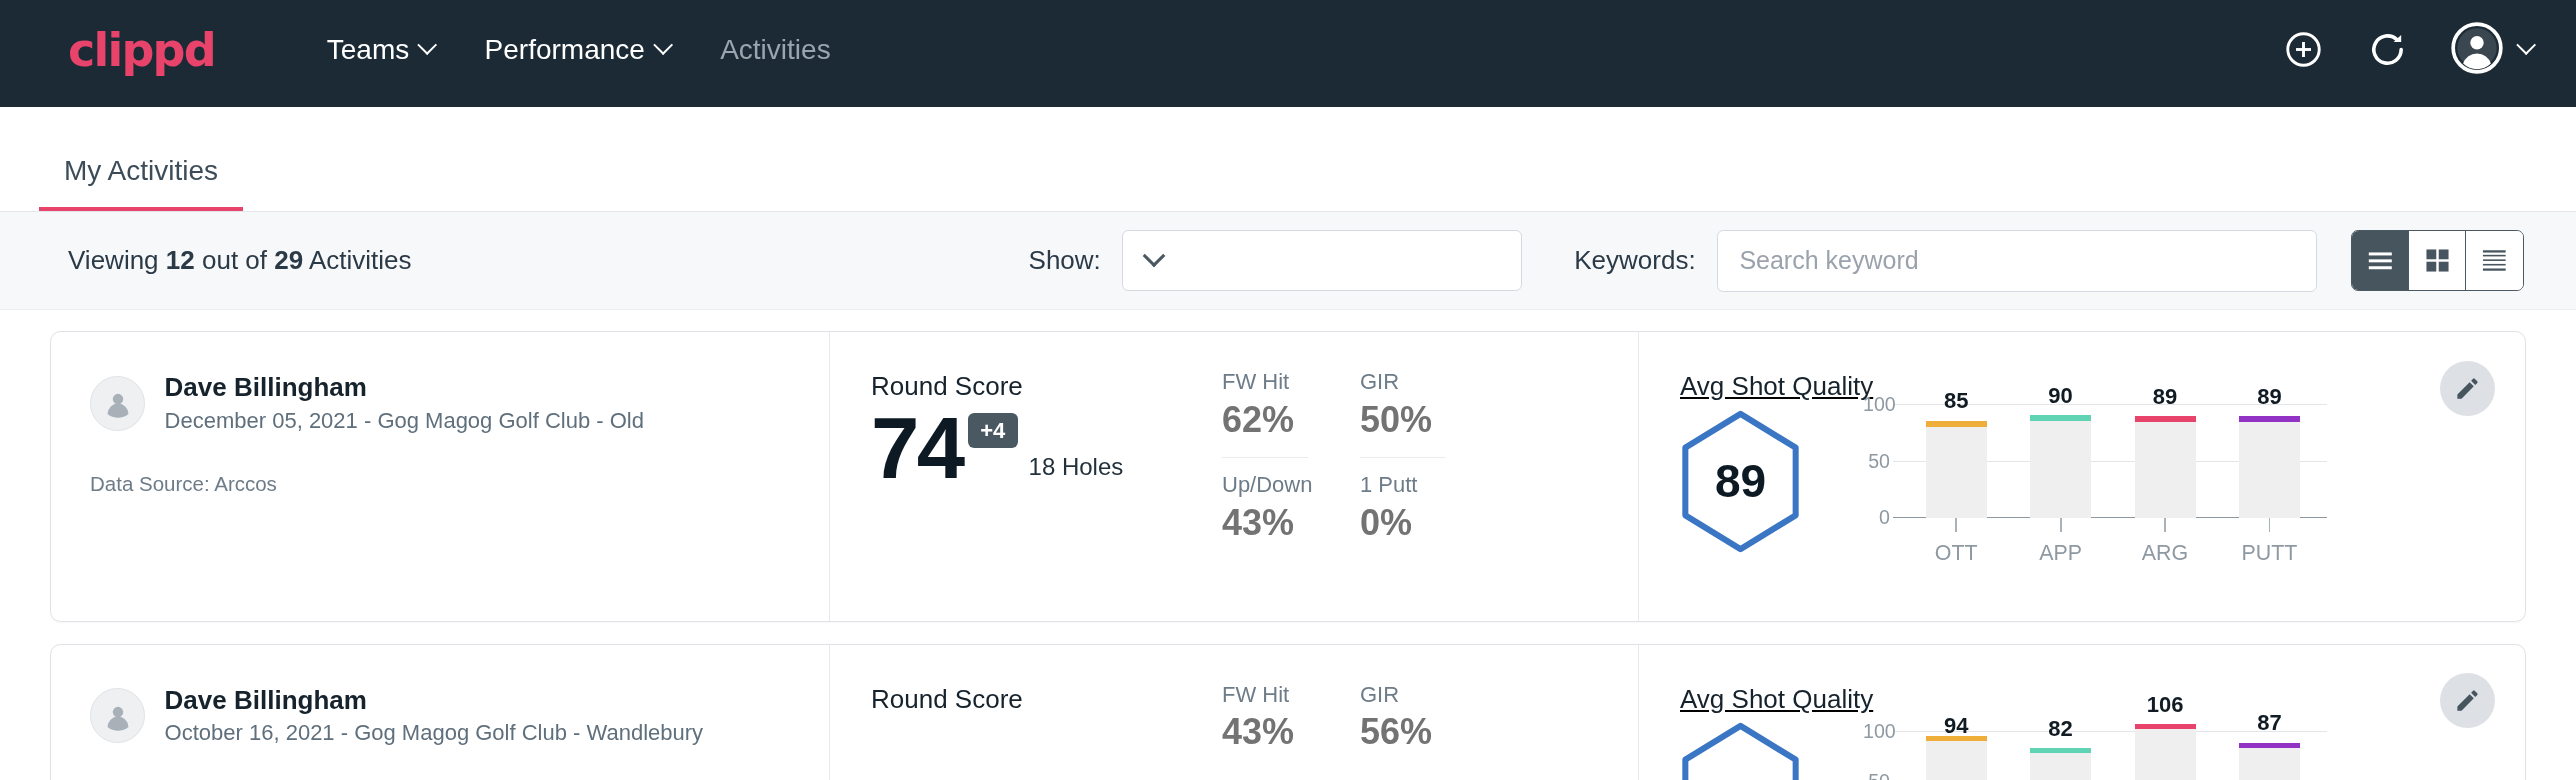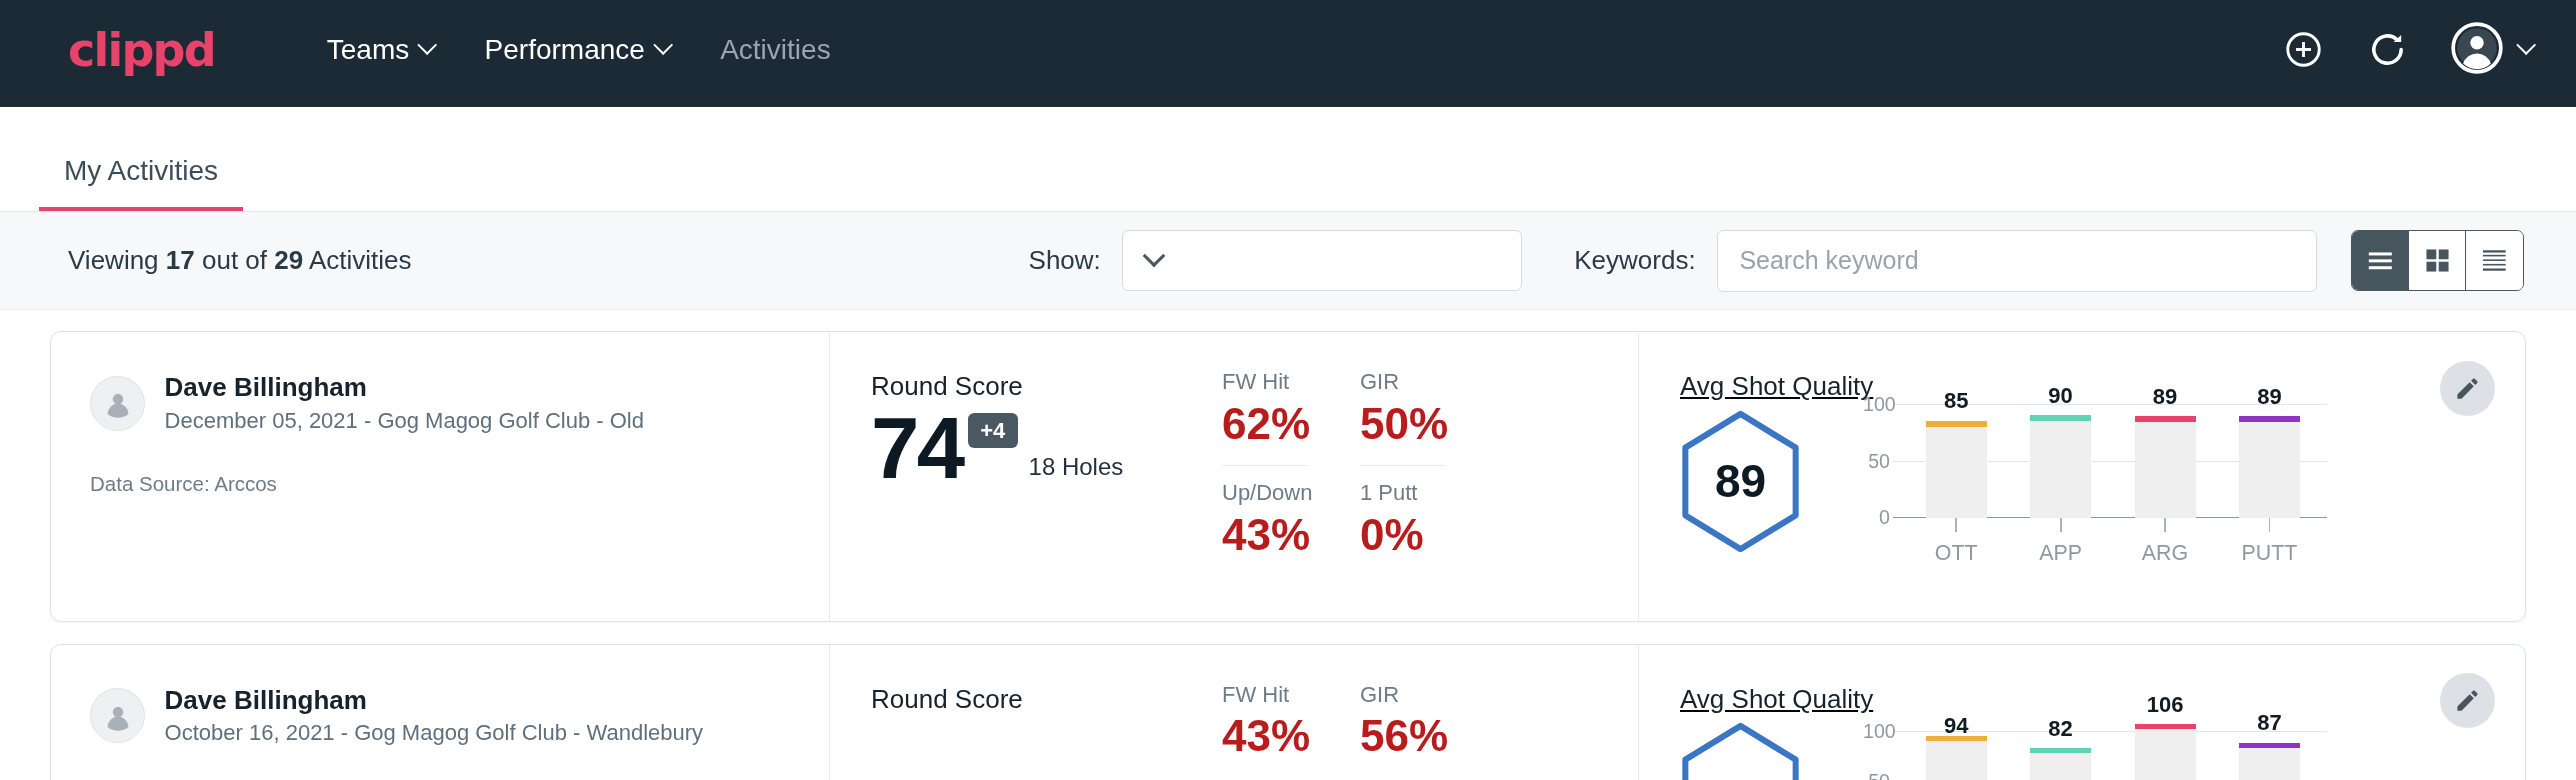--- a/index.html
+++ b/index.html
@@ -164,21 +164,21 @@
     background: #4a5862; color: #ffffff;
     font-size: 22px; font-weight: 700;
     border-radius: 6.2px; padding: 4.5px 12.5px;
     align-self: flex-start; margin: 9px 0 0 5.4px;
   }
   .holes { font-size: 24px; color: #23313c; margin: 0 0 10.7px 10.7px; }
 
   .col-stats { width: 416px; padding: 37px 0 0 0; display: flex; }
   .stat-col { width: 86px; margin-right: 52px; }
   .stat-lab { font-size: 22px; color: #6d7c88; }
-  .stat-val { font-size: 44px; font-weight: 700; color: #b91c1c; margin-top: 3.6px; }
+  .stat-val { font-size: 36px; font-weight: 700; color: #737373; margin-top: 3.6px; }
   .stat-div { border-top: 0.9px solid #eaecef; margin: 16px 0 14.3px 0; }
 
   .col-quality {
     flex: 1;
     border-left: 0.9px solid #e6e9ed;
     padding: 39px 0 0 41px;
     display: flex; flex-direction: column; text-decoration: underline;
   }
   .q-body { display: flex; align-items: flex-start; margin-top: 1.8px; }
   .hexwrap { position: relative; width: 121px; height: 143px; flex: none; margin-top: 5.4px; }
@@ -267,21 +267,21 @@
   </div>
 </div>
 
 <div class="tabbar">
   <div class="tab">My Activities</div>
 </div>
 
 <div class="toolbar">
   <div class="viewing">
     <span>Viewing</span>
-    <b>17</b>
+    <b>12</b>
     <span>out of</span>
     <b>29</b>
     <span>Activities</span>
   </div>
 
   <div class="tb-spacer"></div>
 
   <div class="tb-label">Show:</div>
   <div class="select">
     <span class="schev"></span>

